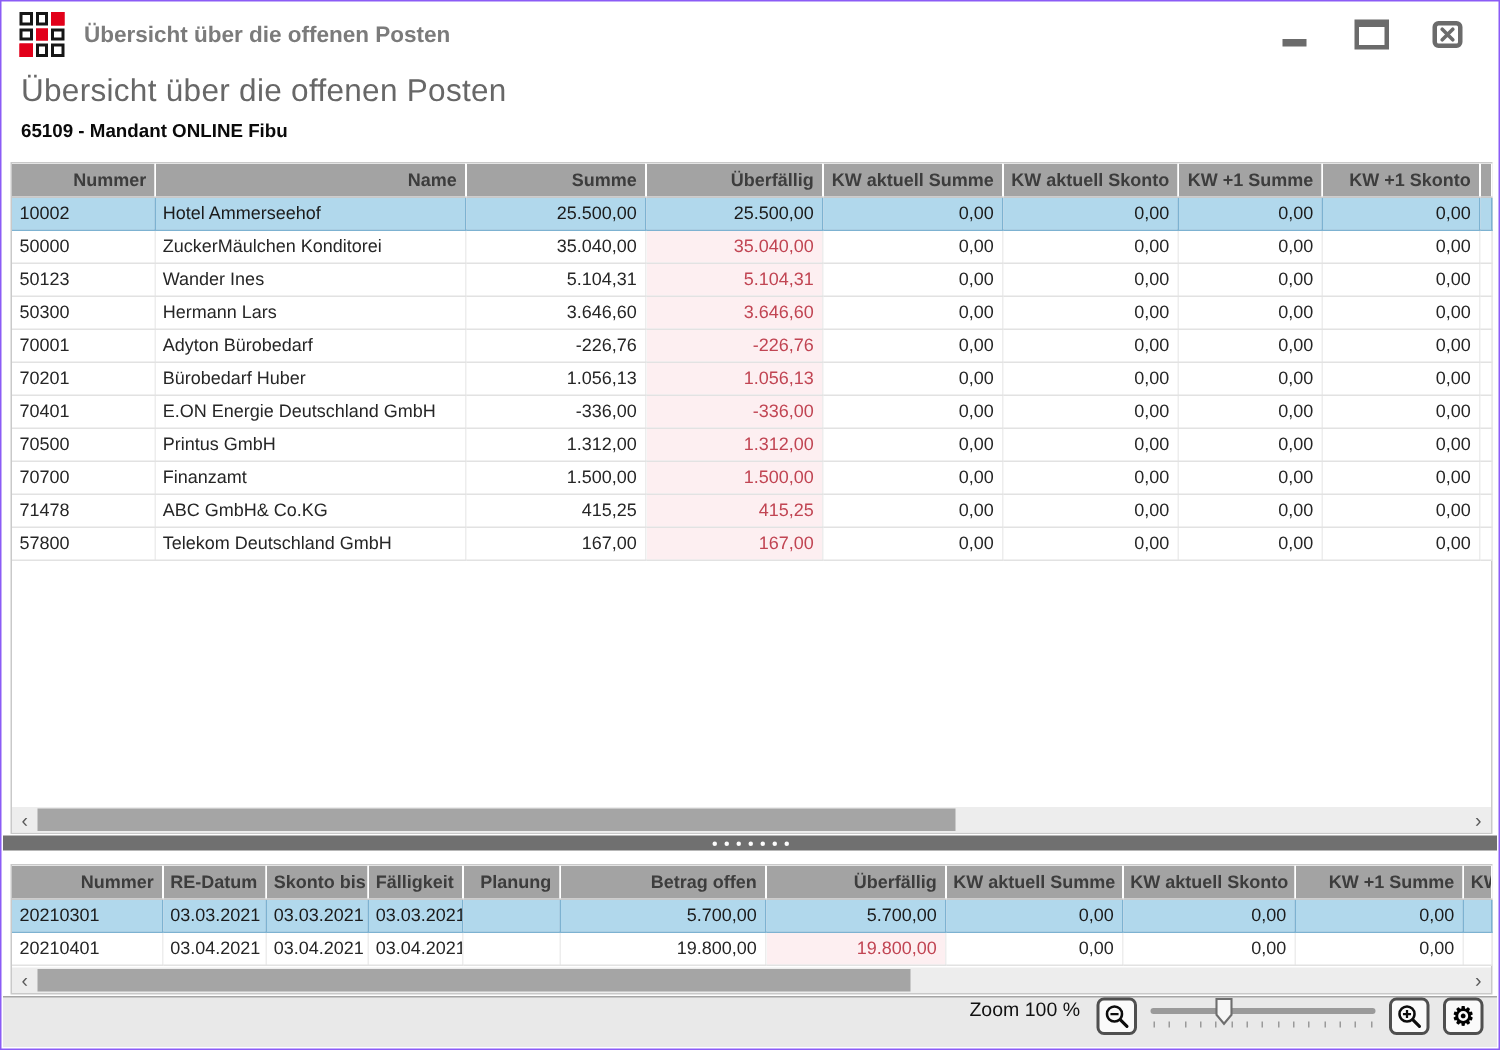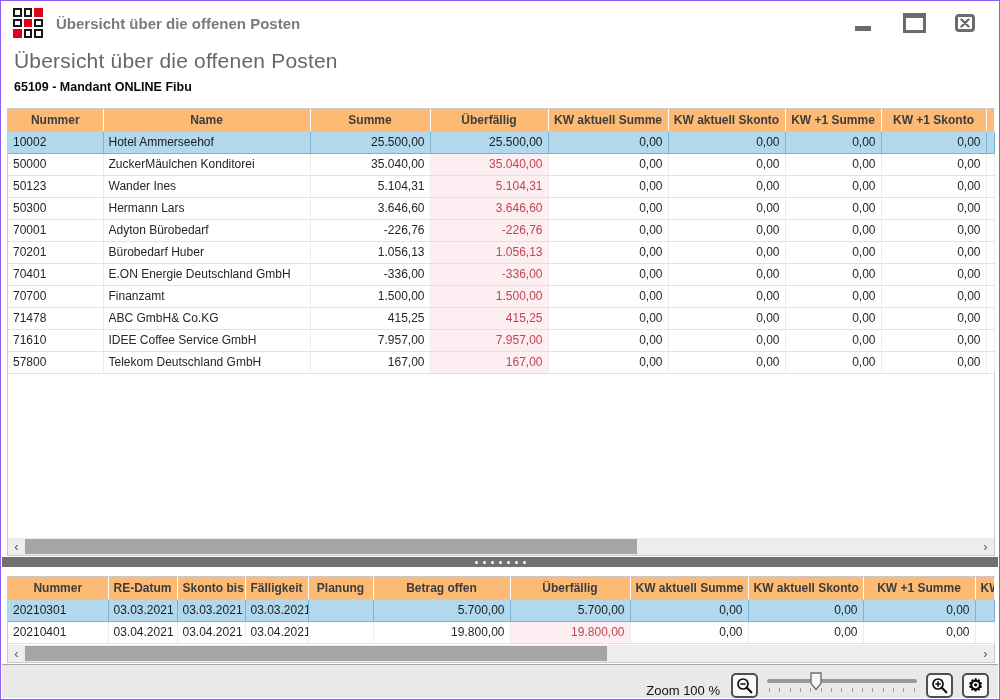--- a/index.html
+++ b/index.html
@@ -20,40 +20,40 @@
 
   
   .page-head { position:absolute; left:13px; top:48px; }
   .page-title { font-size:21px; color:#676767; font-weight:400; letter-spacing:0.2px; }
   .page-sub { font-size:12.5px; color:#0a0a0a; font-weight:bold; margin-top:7px; }
 
   
   .panel1 { position:absolute; left:6px; top:107px; width:988px; height:448px; border:1px solid #c9c9c9; box-sizing:border-box; background:#fff; }
   .panel2 { position:absolute; left:6px; top:575px; width:988px; height:87px; border:1px solid #c9c9c9; box-sizing:border-box; background:#fff; }
   table.grid { border-collapse:collapse; table-layout:fixed; width:986px; font-size:12px; }
-  .grid th { height:22px; background:#fdba74; color:#3d3d3d; font-weight:bold; text-align:center; padding:0 5px; border-right:1px solid #ffffff; border-bottom:1px solid #c9c9c9; overflow:hidden; white-space:nowrap; box-sizing:border-box; }
+  .grid th { height:22px; background:#a3a3a3; color:#3d3d3d; font-weight:bold; text-align:right; padding:0 5px; border-right:1px solid #ffffff; border-bottom:1px solid #c9c9c9; overflow:hidden; white-space:nowrap; box-sizing:border-box; }
   .grid td { height:22px; padding:0 5px; color:#262626; border-right:1px solid #ededed; border-bottom:1px solid #e2e2e2; overflow:hidden; white-space:nowrap; box-sizing:border-box; background:#fff; }
   .grid td.num { text-align:right; }
   .grid td.overdue { background:#fdeff1; color:#c14553; }
   .grid tr.selected td { background:#b1d8ec; color:#1b1b1b; border-right:1px solid #7db2d1; border-bottom:1px solid #7db2d1; border-top:1px solid #7db2d1; }
 
   
   .hscroll { position:absolute; left:0; height:17px; width:986px; background:#ededed; display:flex; }
   .hscroll.sb1 { bottom:0; }
   .hscroll.sb2 { bottom:0; }
   .hs-arrow { flex:0 0 17px; display:flex; align-items:center; justify-content:center; color:#5a5a5a; font-size:13px; cursor:pointer; user-select:none; }
   .hs-track { flex:1; position:relative; }
   .hs-thumb { position:absolute; top:1px; bottom:1px; left:0; background:#a5a5a5; }
 
   
   .splitter { position:absolute; left:1px; right:1px; top:556px; height:10px; background:#707070; display:flex; align-items:center; justify-content:center; gap:5px; cursor:row-resize; }
   .splitter i { width:3px; height:3px; border-radius:50%; background:#fdfdfd; display:block; }
 
   
-  .statusbar { position:absolute; left:1px; right:1px; bottom:1px; top:663px; background:#e9e9e9; border-top:1px solid #a5a5a5; display:flex; align-items:flex-end; justify-content:flex-end; gap:9px; padding-right:9px; box-sizing:border-box; }
+  .statusbar { position:absolute; left:1px; right:1px; bottom:1px; top:663px; background:#e9e9e9; border-top:1px solid #a5a5a5; display:flex; align-items:flex-start; justify-content:flex-end; gap:9px; padding-right:9px; box-sizing:border-box; }
   .zoom-label { font-size:13px; color:#111; margin-right:2px; }
   .sb-btn { width:27px; height:25px; border:2px solid #4f4f4f; border-radius:5px; background:#fafafa; display:flex; align-items:center; justify-content:center; cursor:pointer; box-sizing:border-box; }
   .sb-btn.gear { font-size:17px; color:#000; font-weight:bold; line-height:1; }
   .zoom-slider { position:relative; width:150px; height:26px; }
   .zs-track { position:absolute; left:0; right:0; top:7px; height:4px; background:#9a9a9a; border-radius:2px; cursor:pointer; }
   .zs-thumb { position:absolute; left:43px; top:0px; cursor:pointer; }
   .zs-ticks { position:absolute; left:2px; right:2px; top:16px; display:flex; justify-content:space-between; }
   .zs-ticks i { width:1px; height:4px; background:#9a9a9a; display:block; }
 </style>
 </head>
@@ -194,46 +194,46 @@
     <td>E.ON Energie Deutschland GmbH</td>
     <td class="num">-336,00</td>
     <td class="num overdue">-336,00</td>
     <td class="num">0,00</td>
     <td class="num">0,00</td>
     <td class="num">0,00</td>
     <td class="num">0,00</td>
     <td></td>
   </tr>
           <tr>
+    <td>70500</td>
+    <td>Printus GmbH</td>
+    <td class="num">1.312,00</td>
+    <td class="num overdue">1.312,00</td>
+    <td class="num">0,00</td>
+    <td class="num">0,00</td>
+    <td class="num">0,00</td>
+    <td class="num">0,00</td>
+    <td></td>
+  </tr>
+          <tr>
     <td>70700</td>
     <td>Finanzamt</td>
     <td class="num">1.500,00</td>
     <td class="num overdue">1.500,00</td>
     <td class="num">0,00</td>
     <td class="num">0,00</td>
     <td class="num">0,00</td>
     <td class="num">0,00</td>
     <td></td>
   </tr>
           <tr>
     <td>71478</td>
     <td>ABC GmbH&amp; Co.KG</td>
     <td class="num">415,25</td>
     <td class="num overdue">415,25</td>
-    <td class="num">0,00</td>
-    <td class="num">0,00</td>
-    <td class="num">0,00</td>
-    <td class="num">0,00</td>
-    <td></td>
-  </tr>
-          <tr>
-    <td>71610</td>
-    <td>IDEE Coffee Service GmbH</td>
-    <td class="num">7.957,00</td>
-    <td class="num overdue">7.957,00</td>
     <td class="num">0,00</td>
     <td class="num">0,00</td>
     <td class="num">0,00</td>
     <td class="num">0,00</td>
     <td></td>
   </tr>
           <tr>
     <td>57800</td>
     <td>Telekom Deutschland GmbH</td>
     <td class="num">167,00</td>

